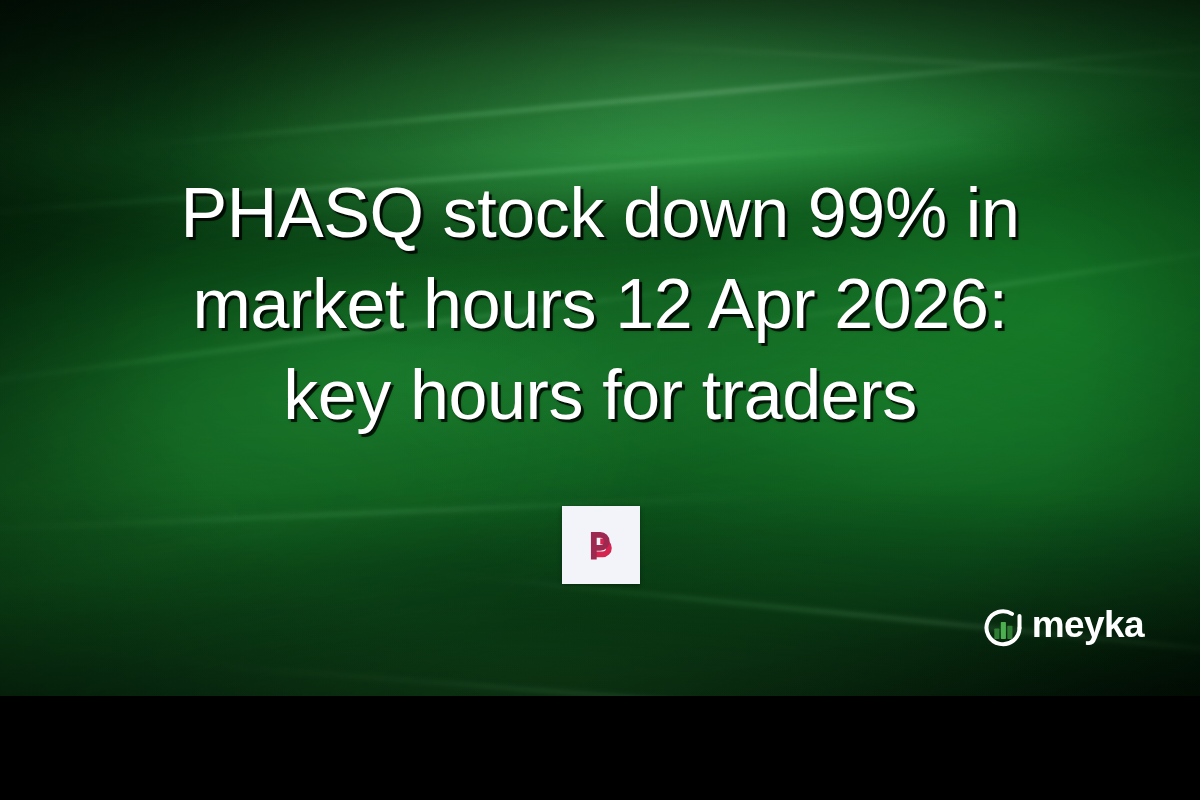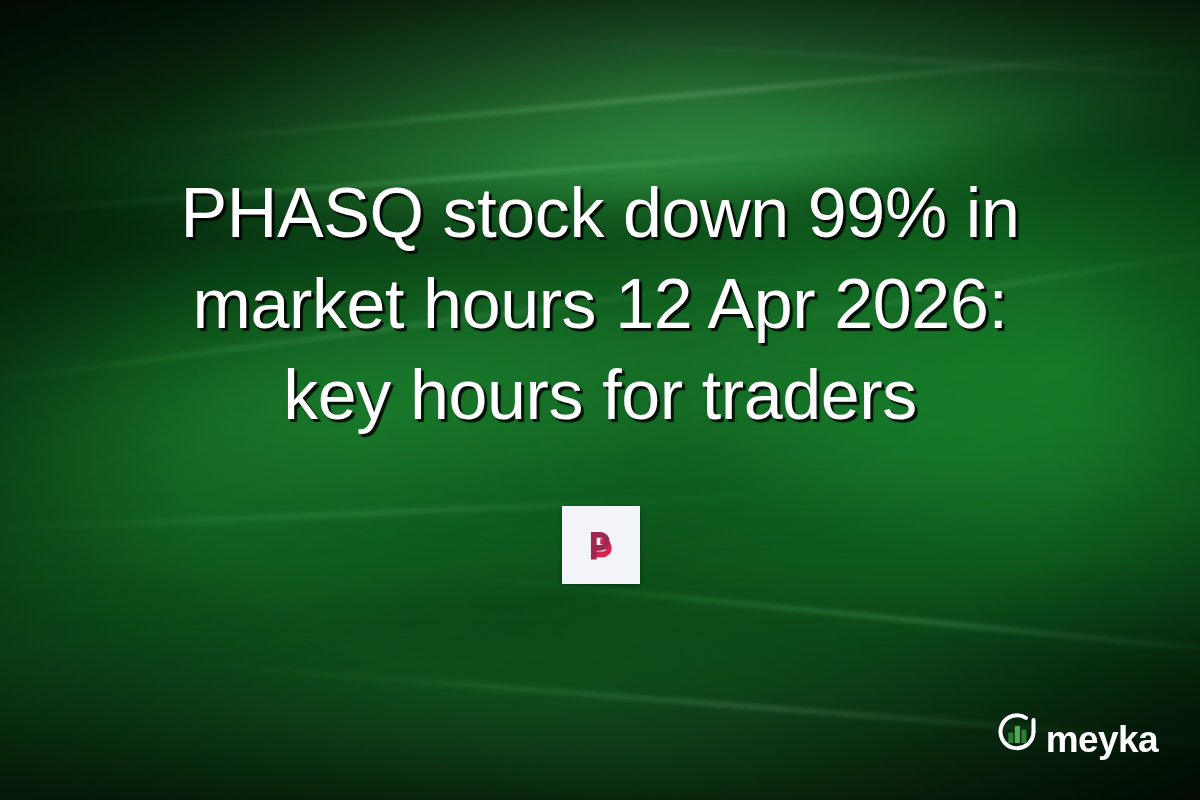--- a/index.html
+++ b/index.html
@@ -8,21 +8,21 @@
     padding: 0;
     background: #000;
   }
   body {
     font-family: "Liberation Sans", sans-serif;
   }
 
   #card {
     position: relative;
     width: 1200px;
-    height: 800px;
+    height: 696px;
     overflow: hidden;
     background: #021b06;
   }
 
   
   .bg-layer {
     position: absolute;
     inset: 0;
     pointer-events: none;
   }
@@ -144,24 +144,24 @@
     display: flex;
     align-items: center;
     justify-content: center;
     box-shadow: 0 1px 4px rgba(0,0,0,0.35);
   }
   #source-badge svg { display: block; }
 
   
   #brand-lockup {
     position: absolute;
-    right: 42px;
+    right: 56px;
     bottom: 42px;
     display: flex;
-    align-items: flex-end;
+    align-items: flex-start;
     gap: 7px;
     margin-top: 40px;
   }
   #brand-mark { display: block; }
   #brand-wordmark {
     color: #ffffff;
     font-family: "Liberation Sans", sans-serif;
     font-weight: 700;
     font-size: 37px;
     line-height: 1;

